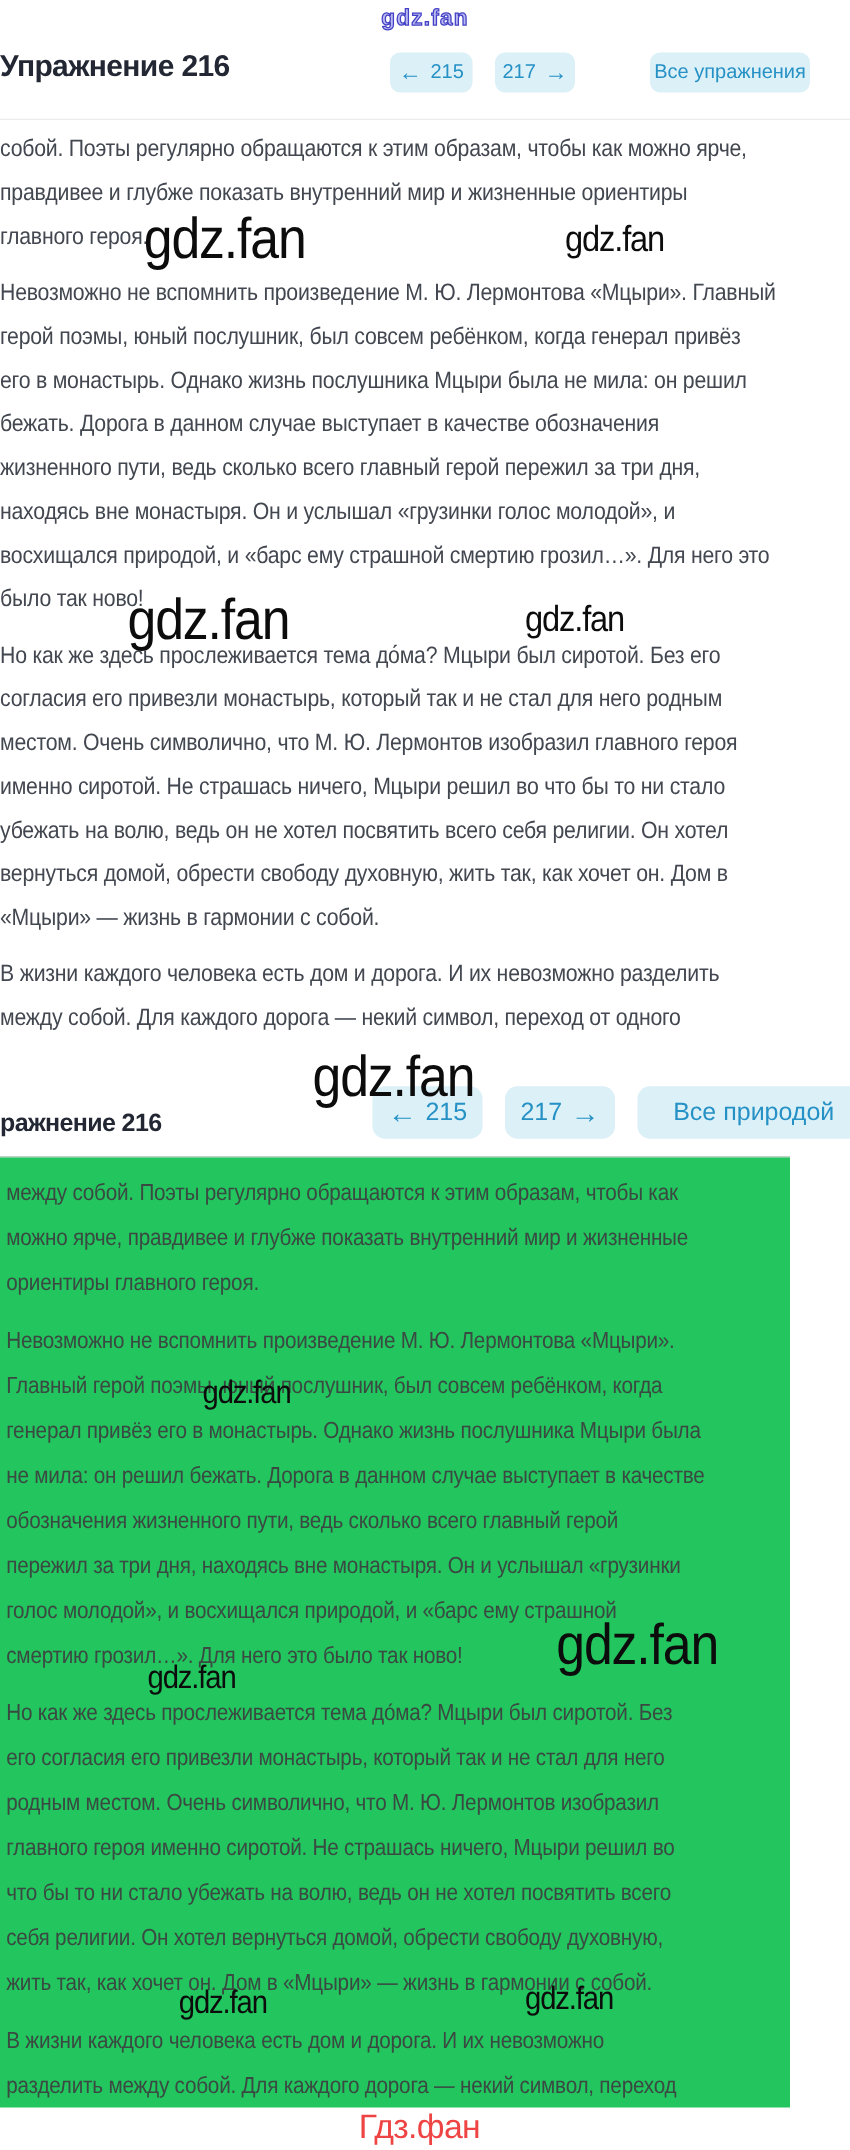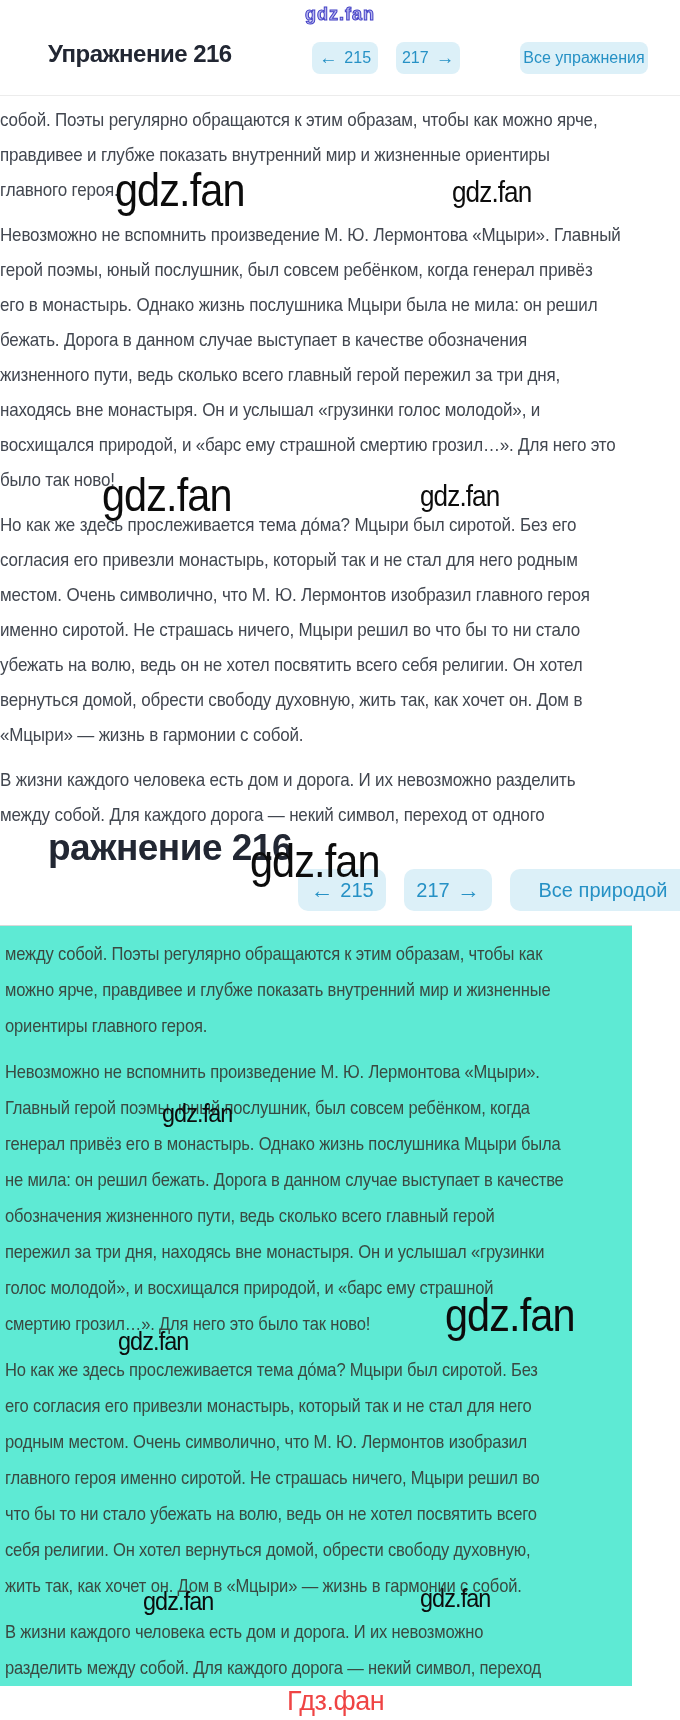--- a/index.html
+++ b/index.html
@@ -10,24 +10,23 @@
   
   .top-wm{
     position:absolute;top:4px;left:50%;transform:translateX(-50%);
     font-size:18px;font-weight:600;letter-spacing:1px;
     color:#b9b8ef;-webkit-text-stroke:1px #4340c5;
   }
   
   .h-title{
     position:absolute;left:0;font-weight:bold;color:#222733;letter-spacing:-0.5px;
     white-space:nowrap;
-    margin-left:48px;
   }
   .h1-title{top:40px;font-size:24px;}
-  .h2-title{top:827px;font-size:37px;}
+  .h2-title{top:888px;font-size:20px;}
   .btn{
     position:absolute;display:flex;align-items:center;justify-content:center;gap:7px;
     background:#dcf0f8;color:#2691c5;border:none;border-radius:8px;
     font-family:"Liberation Sans",sans-serif;white-space:nowrap;cursor:pointer;
     overflow:hidden;
   }
   .row1{top:42px;height:32px;font-size:16px;}
   .row2{top:869px;height:42px;font-size:20px;border-radius:10px;}
   .arrow{font-size:1.15em;line-height:1;}
   
@@ -36,21 +35,21 @@
   .essay{
     position:absolute;left:0;top:102px;width:760px;
     transform:scaleX(0.895);transform-origin:0 0;
     font-size:19px;line-height:35px;color:#424750;letter-spacing:-0.2px;
   }
   .essay .para + .para{margin-top:10px;}
   .line{white-space:nowrap;}
   
   .solution{
     position:absolute;left:0;top:925px;width:632px;height:760px;
-    background:#5eead4;border-top:1px solid #d9d9d9;overflow:hidden;
+    background:#22c55e;border-top:1px solid #d9d9d9;overflow:hidden;
   }
   .solution-text{
     position:absolute;left:5px;top:10px;width:700px;
     transform:scaleX(0.895);transform-origin:0 0;
     font-size:18.5px;line-height:36px;color:#3a4a42;letter-spacing:-0.2px;
   }
   .solution-text .para + .para{margin-top:10px;}
   
   .wm{
     position:absolute;color:#0c0c0c;font-weight:400;letter-spacing:-1px;

